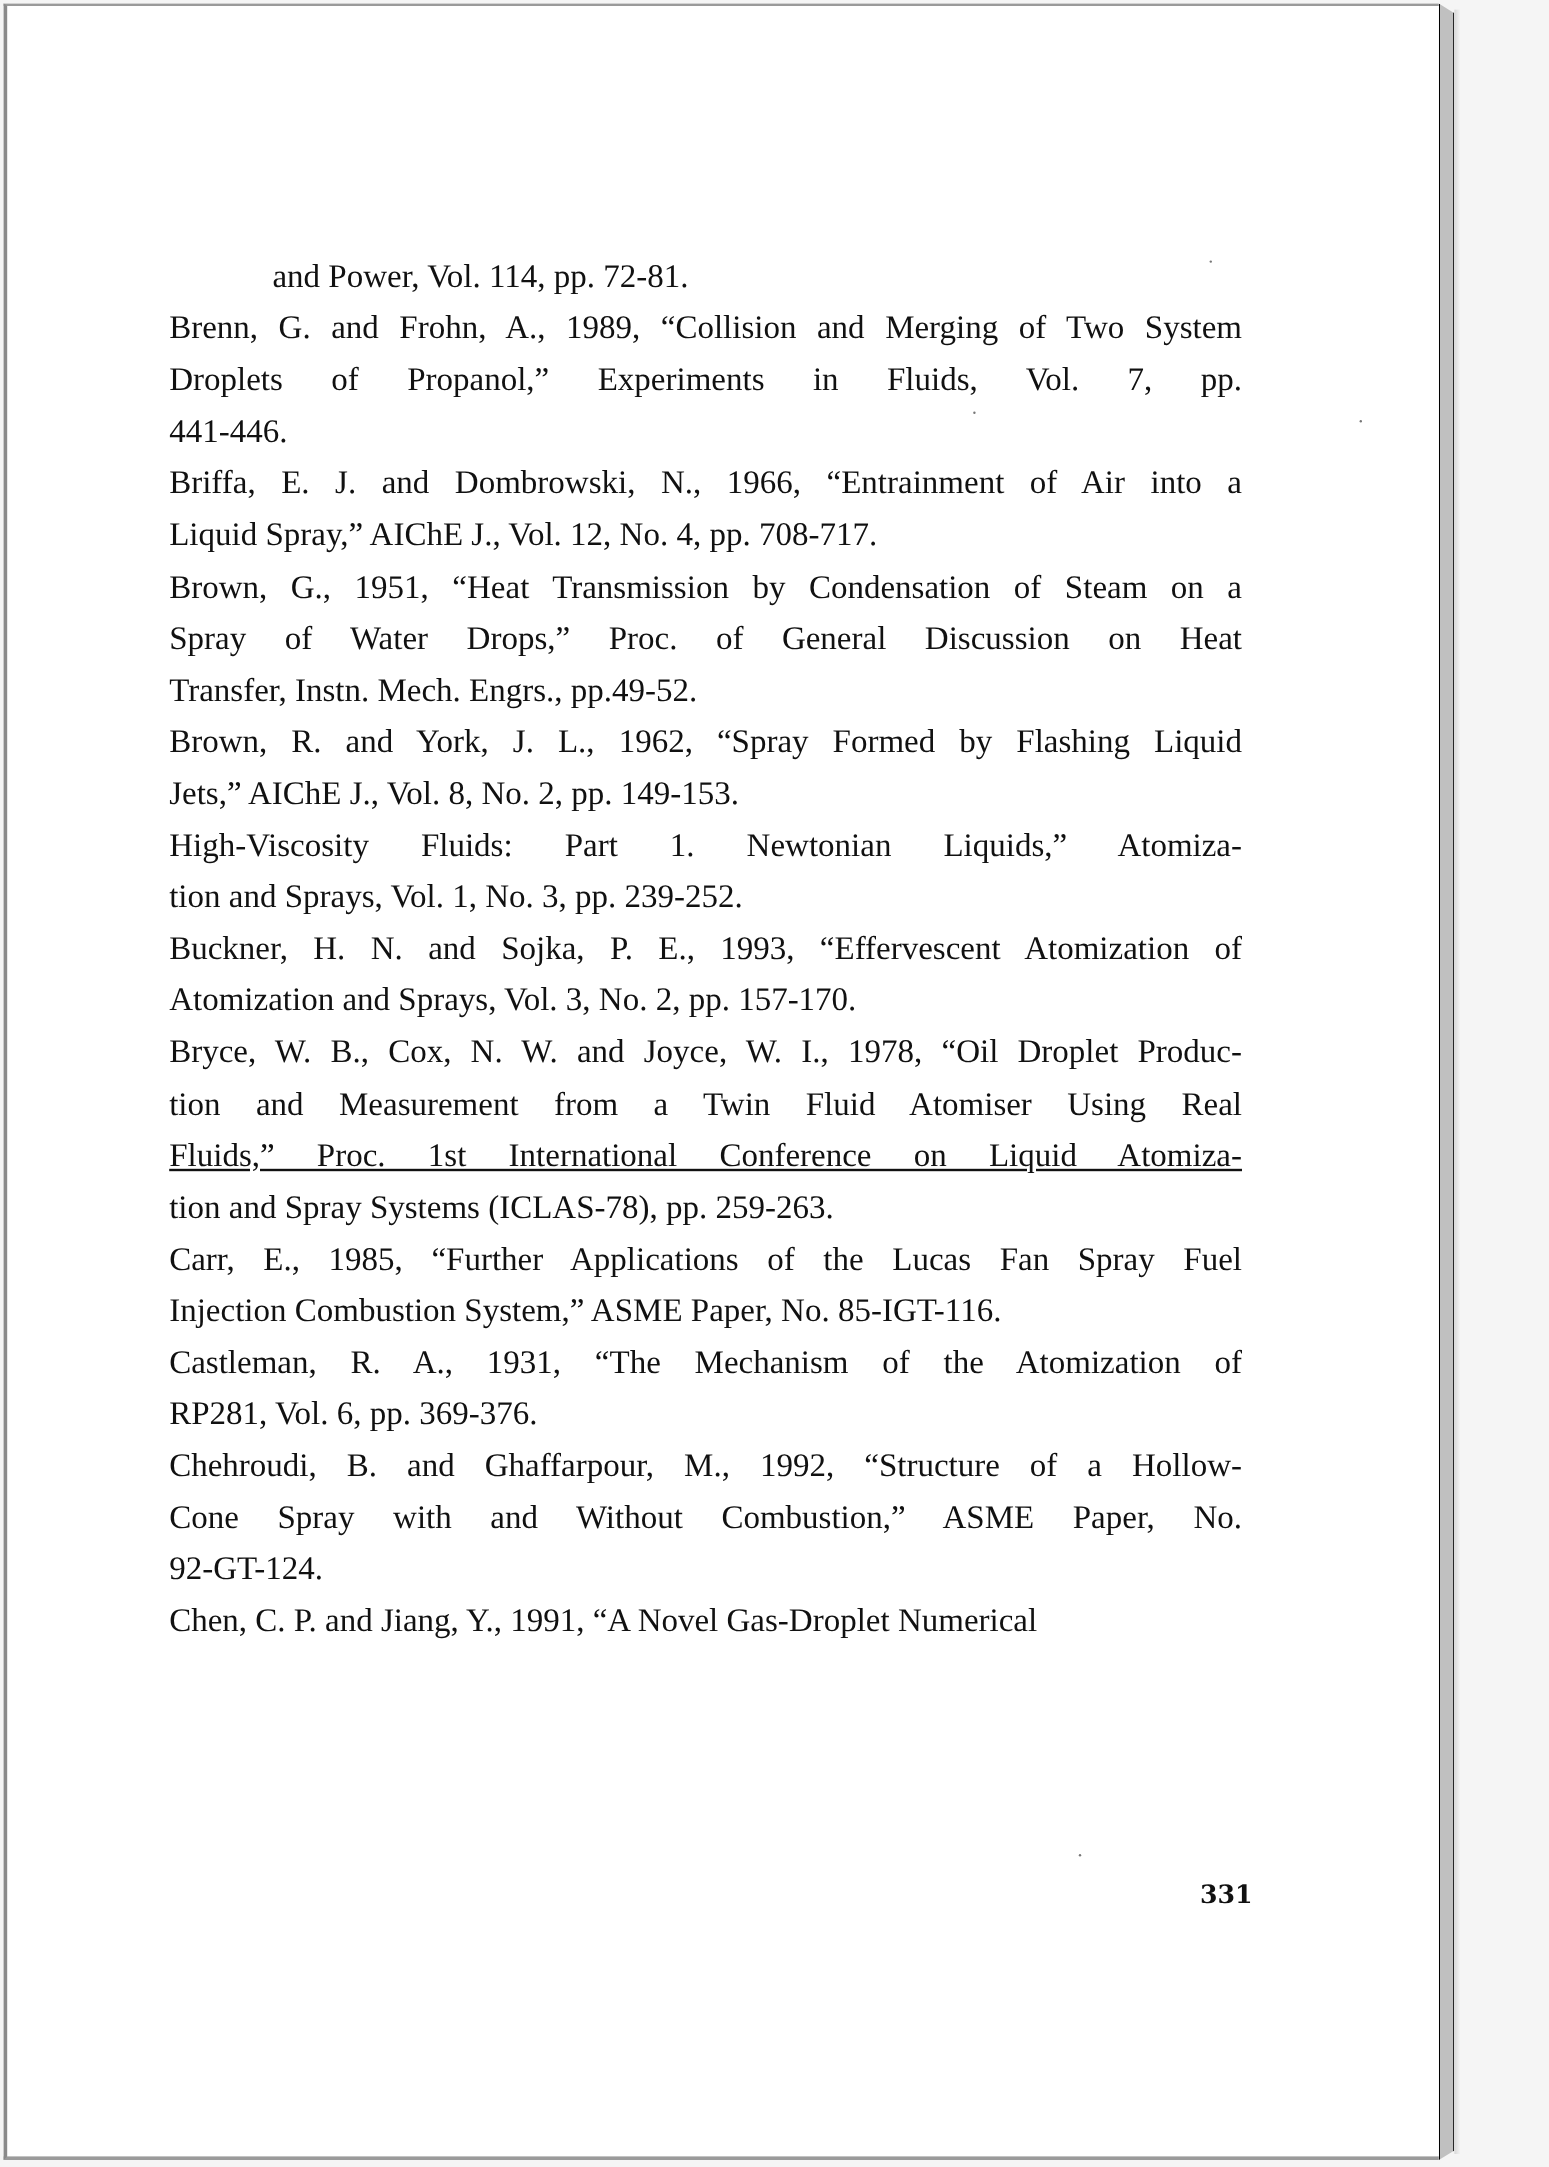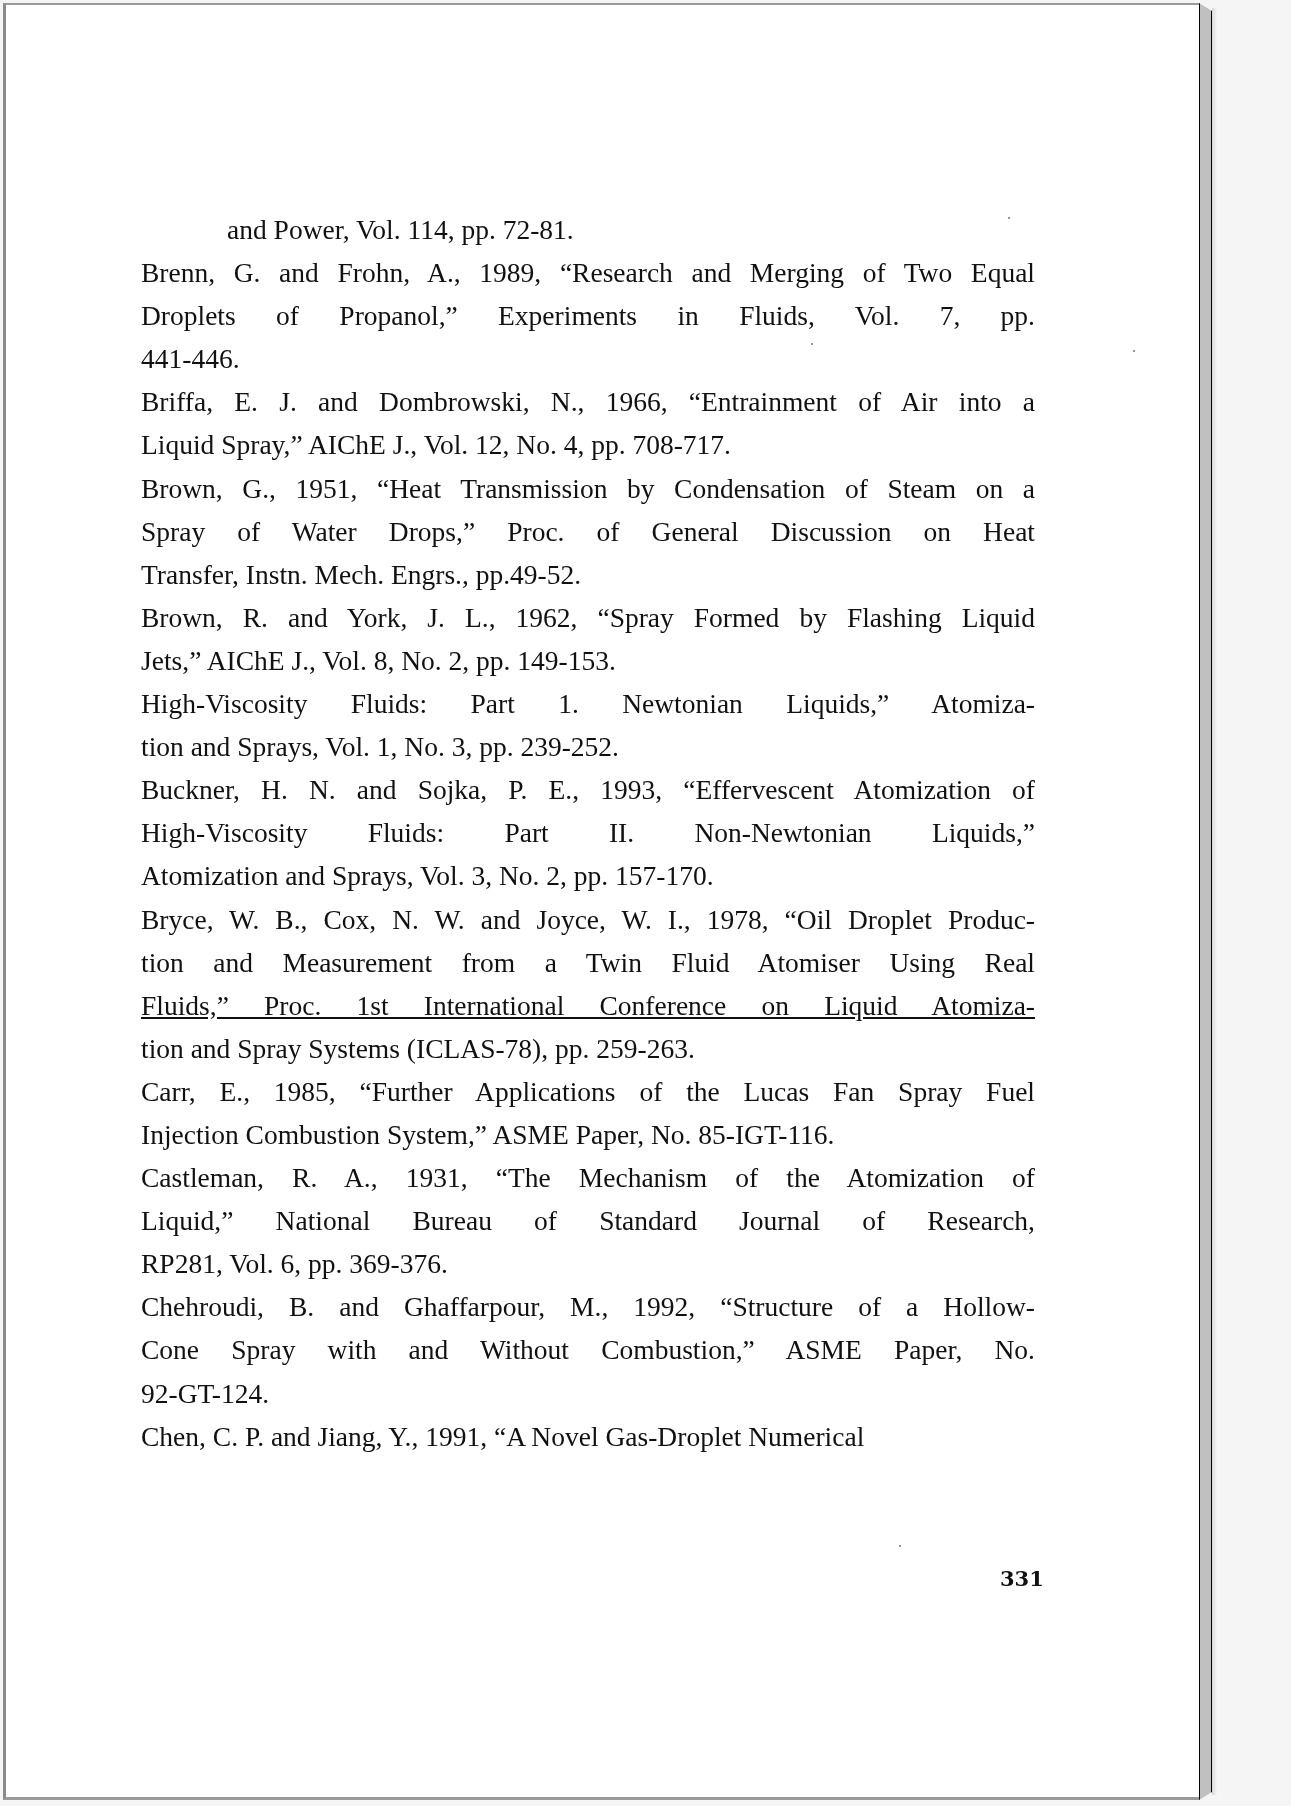--- a/index.html
+++ b/index.html
@@ -69,21 +69,21 @@
 
 <div class="page"></div>
 <div class="flap"></div>
 <div class="flap-shadow"></div>
 
 <div class="refs" id="refs">
     <div class="ref cont">
       <span class="line last">and Power, Vol. 114, pp. 72-81.</span>
     </div>
     <div class="ref">
-      <span class="line">Brenn, G. and Frohn, A., 1989, “Research and Merging of Two Equal</span>
+      <span class="line">Brenn, G. and Frohn, A., 1989, “Collision and Merging of Two System</span>
       <span class="line" style="margin-left: 0px;">Droplets of Propanol,” Experiments in Fluids, Vol. 7, pp.</span>
       <span class="line last" style="margin-left: 0px;">441-446.</span>
     </div>
     <div class="ref">
       <span class="line">Briffa, E. J. and Dombrowski, N., 1966, “Entrainment of Air into a</span>
       <span class="line last" style="margin-left: 0px;">Liquid Spray,” AIChE J., Vol. 12, No. 4, pp. 708-717.</span>
     </div>
     <div class="ref">
       <span class="line">Brown, G., 1951, “Heat Transmission by Condensation of Steam on a</span>
       <span class="line" style="margin-left: 0px;">Spray of Water Drops,” Proc. of General Discussion on Heat</span>
@@ -92,36 +92,34 @@
     <div class="ref">
       <span class="line">Brown, R. and York, J. L., 1962, “Spray Formed by Flashing Liquid</span>
       <span class="line last" style="margin-left: 0px;">Jets,” AIChE J., Vol. 8, No. 2, pp. 149-153.</span>
     </div>
     <div class="ref">
       <span class="line" style="margin-left: 0px;">High-Viscosity Fluids: Part 1. Newtonian Liquids,” Atomiza-</span>
       <span class="line last" style="margin-left: 0px;">tion and Sprays, Vol. 1, No. 3, pp. 239-252.</span>
     </div>
     <div class="ref">
       <span class="line">Buckner, H. N. and Sojka, P. E., 1993, “Effervescent Atomization of</span>
-      <span class="line" style="margin-left: 0px;">High-Viscosity Fluids: Part II. Non-Newtonian Liquids,”</span>
       <span class="line last" style="margin-left: 0px;">Atomization and Sprays, Vol. 3, No. 2, pp. 157-170.</span>
     </div>
     <div class="ref">
       <span class="line">Bryce, W. B., Cox, N. W. and Joyce, W. I., 1978, “Oil Droplet Produc-</span>
       <span class="line" style="margin-left: 0px;">tion and Measurement from a Twin Fluid Atomiser Using Real</span>
       <span class="line" style="margin-left: 0px; text-decoration: underline;">Fluids,” Proc. 1st International Conference on Liquid Atomiza-</span>
       <span class="line last" style="margin-left: 0px;">tion and Spray Systems (ICLAS-78), pp. 259-263.</span>
     </div>
     <div class="ref">
       <span class="line">Carr, E., 1985, “Further Applications of the Lucas Fan Spray Fuel</span>
       <span class="line last" style="margin-left: 0px;">Injection Combustion System,” ASME Paper, No. 85-IGT-116.</span>
     </div>
     <div class="ref">
       <span class="line">Castleman, R. A., 1931, “The Mechanism of the Atomization of</span>
-      <span class="line" style="margin-left: 0px;">Liquid,” National Bureau of Standard Journal of Research,</span>
       <span class="line last" style="margin-left: 0px;">RP281, Vol. 6, pp. 369-376.</span>
     </div>
     <div class="ref">
       <span class="line">Chehroudi, B. and Ghaffarpour, M., 1992, “Structure of a Hollow-</span>
       <span class="line" style="margin-left: 0px;">Cone Spray with and Without Combustion,” ASME Paper, No.</span>
       <span class="line last" style="margin-left: 0px;">92-GT-124.</span>
     </div>
     <div class="ref">
       <span class="line last">Chen, C. P. and Jiang, Y., 1991, “A Novel Gas-Droplet Numerical</span>
     </div>

